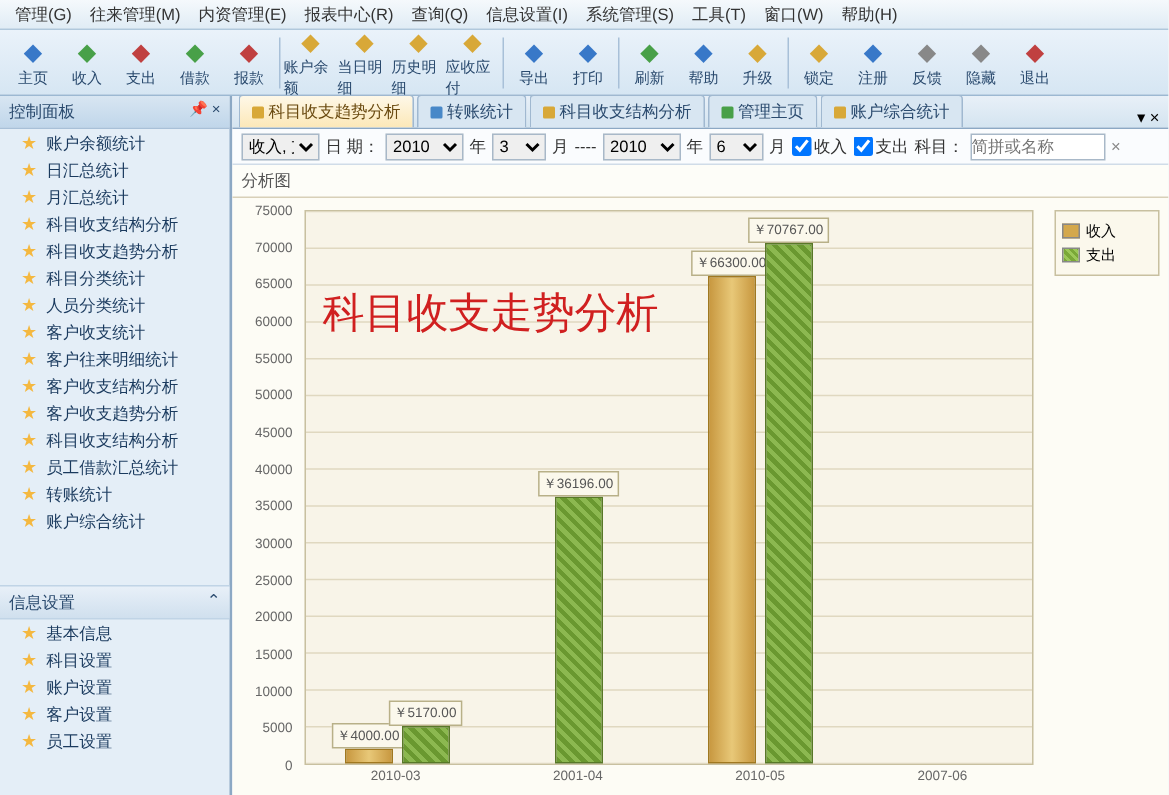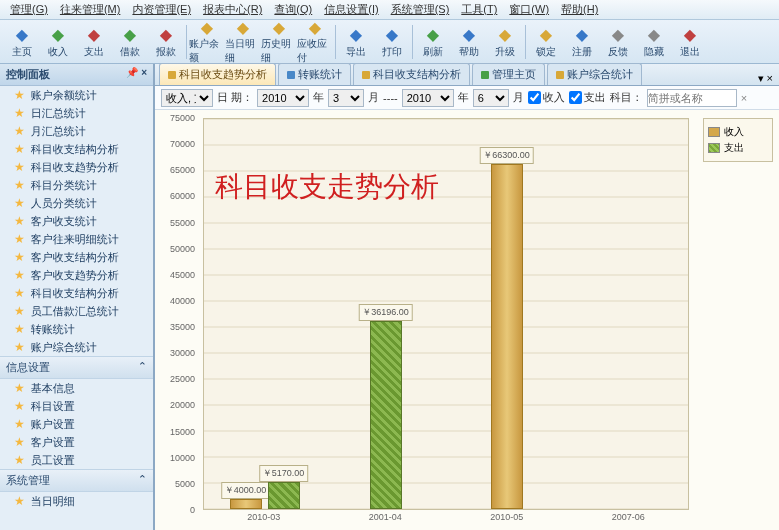--- a/index.html
+++ b/index.html
@@ -1,33 +1,33 @@
 <!DOCTYPE html>
 <html><head>
 <meta charset="utf-8">
 <style>
 * { margin: 0; padding: 0; box-sizing: border-box; font-family: "Microsoft YaHei", SimSun, Arial, sans-serif; }
 body { width: 779px; height: 530px; background: #e8f0f8; font-size: 11px; overflow: hidden; }
 
 
 .menubar { height: 20px; background: linear-gradient(#f5f9fc,#e0ecf5); display: flex; align-items: center; padding: 0 4px; border-bottom: 1px solid #b0c8dc; }
-.menubar span { padding: 0 6px; cursor: default; color: #333; text-decoration: underline; }
+.menubar span { padding: 0 6px; cursor: default; color: #333; }
 
 
 .toolbar { height: 44px; background: linear-gradient(#eaf2fa,#d6e6f3); display: flex; align-items: center; padding: 0 4px; border-bottom: 1px solid #9cb8d2; }
 .tbtn { display: flex; flex-direction: column; align-items: center; justify-content: center; width: 36px; height: 40px; font-size: 10px; color: #2a4a6e; cursor: pointer; border-radius: 2px; }
 .tbtn .ico { width: 20px; height: 20px; display: flex; align-items: center; justify-content: center; font-size: 16px; }
 .tsep { width: 1px; height: 34px; background: #a8c0d8; margin: 0 2px; }
 
 
 .main { display: flex; height: 466px; }
 .sidebar { width: 155px; background: #e4eef7; border-right: 2px solid #8ca8c4; display: flex; flex-direction: column; }
-.side-title { background: linear-gradient(#d8e6f2,#c0d6ea); padding: 3px 6px; font-size: 11px; font-weight: bold; color: #2a4a6e; display: flex; justify-content: space-between; border-bottom: 1px solid #a8c0d8; }
+.side-title { background: linear-gradient(#d8e6f2,#c0d6ea); padding: 3px 6px; font-size: 11px; font-weight: normal; color: #2a4a6e; display: flex; justify-content: space-between; border-bottom: 1px solid #a8c0d8; }
 .side-title .pin { font-size: 10px; }
-.side-group { background: linear-gradient(#e8f0f8,#d0e0ee); padding: 3px 6px; font-size: 11px; color: #2a4a6e; border-top: 1px solid #c0d4e6; border-bottom: 1px solid #c0d4e6; display: flex; justify-content: space-between; cursor: pointer; }
+.side-group { background: linear-gradient(#e8f0f8,#d0e0ee); padding: 3px 6px; font-size: 11px; color: #2a4a6e; border-top: 1px solid #c0d4e6; border-bottom: 1px solid #c0d4e6; display: flex; justify-content: space-between; cursor: pointer; margin-top: 34px; }
 .side-list { flex: 0 0 auto; overflow: hidden; }
 .side-item { display: flex; align-items: center; padding: 2px 4px 2px 14px; cursor: pointer; color: #1a3a5e; font-size: 11px; height: 18px; }
 .star { color: #f4b840; margin-right: 6px; font-size: 12px; }
 
 
 .content { flex: 1; display: flex; flex-direction: column; background: #fff; position: relative; }
 .tabs { height: 22px; background: linear-gradient(#e8f0f8,#d4e4f0); display: flex; align-items: flex-end; border-bottom: 1px solid #8ca8c4; padding-left: 4px; }
 .tab { padding: 3px 8px; font-size: 11px; background: #d8e6f2; border: 1px solid #a0b8d0; border-bottom: none; margin-right: 2px; border-radius: 3px 3px 0 0; color: #2a4a6e; cursor: pointer; display: flex; align-items: center; gap: 3px; }
 .tab.active { background: linear-gradient(#fef8e8,#fce8b8); color: #6a4a10; }
 .tab .dot { width: 8px; height: 8px; border-radius: 1px; }
@@ -301,20 +301,21 @@
         </label>
       <label>
           <input type="checkbox" checked="" style="">
           <span>支出</span>
         </label>
       <span>科目：</span>
       <input type="text" class="search" placeholder="简拼或名称" style="">
       <span style="cursor:pointer;color:#888">×</span>
     </div>
 
+    <div class="chart-title">分析图</div>
 
     <div class="chart-area">
       <div class="watermark" style="left:60px;top:58px">科目收支走势分析</div>
       <div class="ylabels" id="ylabels">
           <div class="ylab" style="top:100%">0</div>
           <div class="ylab" style="top:93.33333333333333%">5000</div>
           <div class="ylab" style="top:86.66666666666667%">10000</div>
           <div class="ylab" style="top:80%">15000</div>
           <div class="ylab" style="top:73.33333333333333%">20000</div>
           <div class="ylab" style="top:66.66666666666667%">25000</div>
@@ -361,20 +362,23 @@
             </div>
             <div class="bargrp" style="left:37.5%;height:100%">
               <div class="bar out" style="height:48.26133333333333%">
                 <div class="lbl">￥36196.00</div>
               </div>
             </div>
             <div class="bargrp" style="left:62.5%;height:100%">
               <div class="bar in" style="height:88.4%">
                 <div class="lbl">￥66300.00</div>
               </div>
+              <div class="bar out" style="height:94.356%">
+                <div class="lbl">￥70767.00</div>
+              </div>
             </div>
             <div class="bargrp" style="left:87.5%;height:100%"></div>
           </div>
       </div>
       <div class="xlabels" id="xlabels">
           <div class="xlab" style="left:12.5%">2010-03</div>
           <div class="xlab" style="left:37.5%">2001-04</div>
           <div class="xlab" style="left:62.5%">2010-05</div>
           <div class="xlab" style="left:87.5%">2007-06</div>
         </div>

